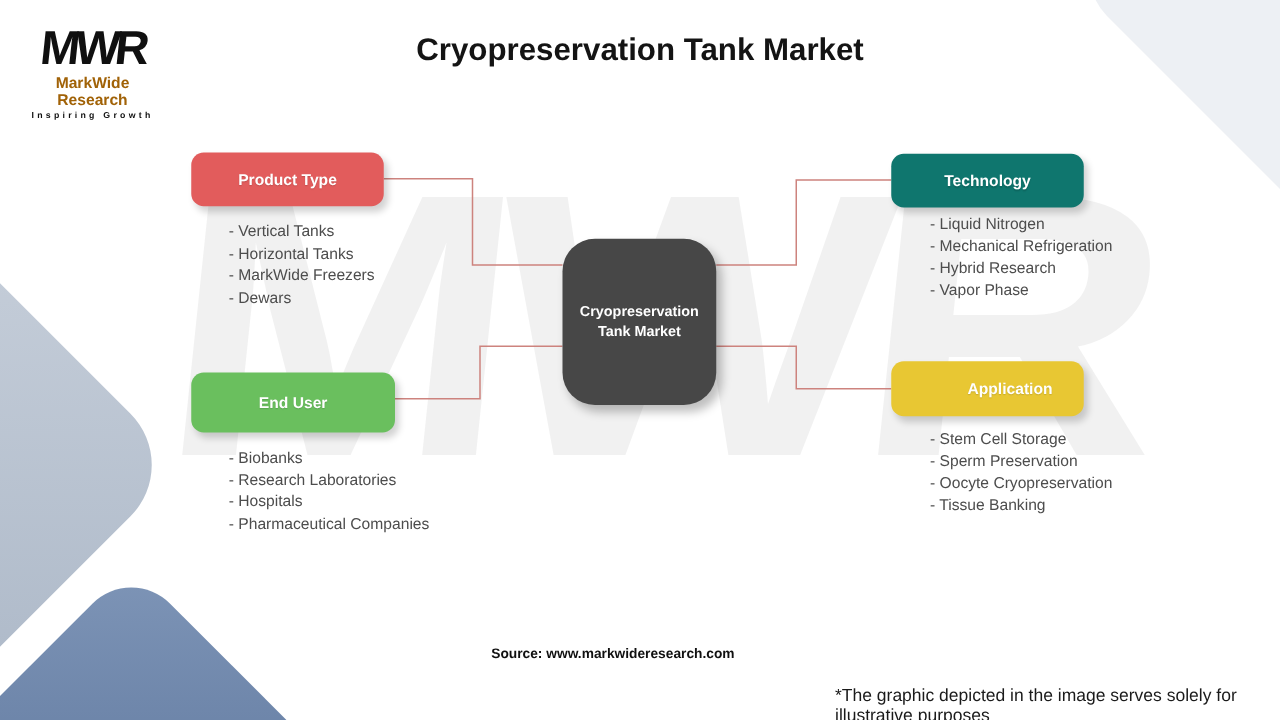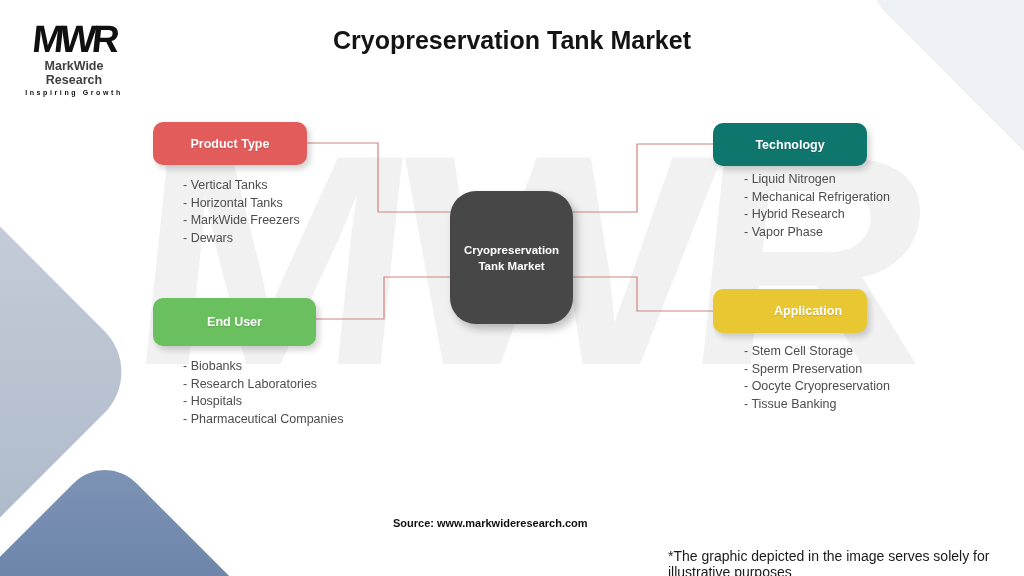--- a/index.html
+++ b/index.html
@@ -48,21 +48,21 @@
     transform-origin: left top;
     user-select: none;
   }
 
   
   .logo { position: absolute; left: 22px; top: 20px; z-index: 2; text-align: center; width: 104px; }
   .logo-acronym {
     font-size: 38px; line-height: 38px; font-weight: 900;
     letter-spacing: -4px; color: #101010; transform: skewX(-6deg); display: block;
   }
-  .logo-name { font-size: 12.5px; font-weight: 800; color: #404040; display: block; margin-top: 1px; }
+  .logo-name { font-size: 12.5px; font-weight: 800; color: #a16207; display: block; margin-top: 1px; }
   .logo-tagline { font-size: 7px; font-weight: 700; letter-spacing: 2.6px; color: #101010; display: block; margin-top: 2px; text-transform: none; }
   .page-title {
     position: absolute; left: 0; top: 26px; width: 1024px; z-index: 2;
     text-align: center; font-size: 25px; font-weight: 800; color: #141414;
   }
 
   
   .connectors { position: absolute; left: 0; top: 0; z-index: 1; }
   .connectors polyline { fill: none; stroke: #cd837e; stroke-width: 1.2; }
 

